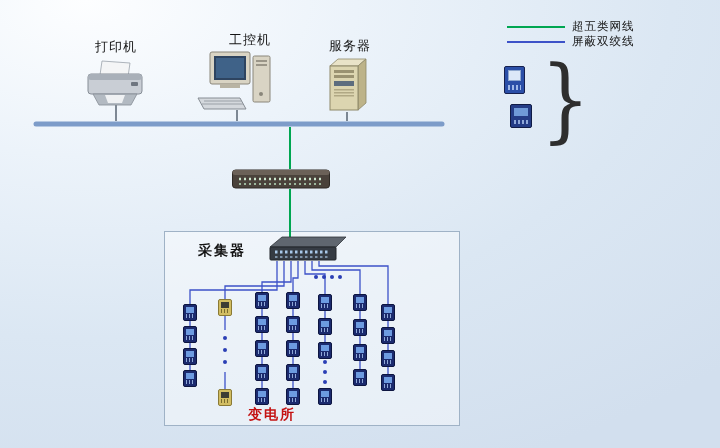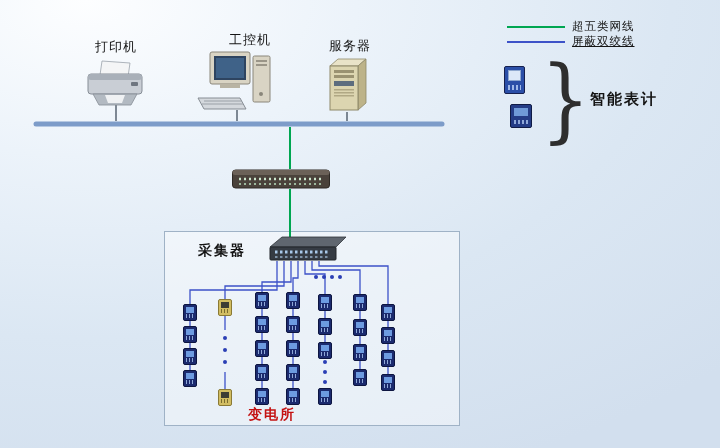--- a/index.html
+++ b/index.html
@@ -18,21 +18,21 @@
   .printer-ico{left:86px;top:60px;}
   .ipc-ico{left:196px;top:50px;}
   .server-ico{left:324px;top:56px;}
   .switch-ico{left:232px;top:168px;}
   .collector-ico{left:266px;top:236px;}
   .legend-line{position:absolute;width:58px;height:2px;}
   .legend-line.g{left:507px;top:26px;}
   .legend-line.b{left:507px;top:41px;height:2px;}
   .legend-label{font-size:11.5px;letter-spacing:1px;}
   .legend-label.g{left:572px;top:19px;}
-  .legend-label.b{left:572px;top:34px;text-decoration:underline;}
+  .legend-label.b{left:572px;top:34px;}
   .sm-label{left:590px;top:90px;font-size:15px;font-weight:bold;letter-spacing:2px;}
   .collector-label{left:198px;top:242px;font-size:14px;font-weight:bold;letter-spacing:2px;}
   .substation-label{left:240px;top:406px;font-size:14px;font-weight:bold;letter-spacing:2px;color:#c41212;width:64px;text-align:center;}
   .brace{position:absolute;left:536px;top:54px;font-size:92px;line-height:92px;color:#2e2e2e;
          font-family:"DejaVu Serif",serif;transform:scaleX(.85);}
   .substation-box{position:absolute;left:164px;top:231px;width:294px;height:193px;
                   border:1px solid #9fb2c6;background:rgba(255,255,255,0.45);}
   .meter-layer{position:absolute;left:0;top:0;width:720px;height:448px;}
   .meter{position:absolute;width:14px;height:17px;background:#1b2a6e;border:1px solid #0d1540;
          border-radius:2px;box-sizing:border-box;}
@@ -150,21 +150,20 @@
 
   <div class="sm-meter sm-a">
       <i class="scr"></i>
       <i class="kp"></i>
     </div>
   <div class="sm-meter sm-b">
       <i class="scr"></i>
       <i class="kp"></i>
     </div>
   <div class="brace">}</div>
-  <div class="label sm-label">智能表计</div>
 
   <div class="meter-layer">
       <div class="meter" style="left: 183px; top: 304px;">
         <i class="scr"></i>
         <i class="kp"></i>
       </div>
       <div class="meter" style="left: 183px; top: 326px;">
         <i class="scr"></i>
         <i class="kp"></i>
       </div>

